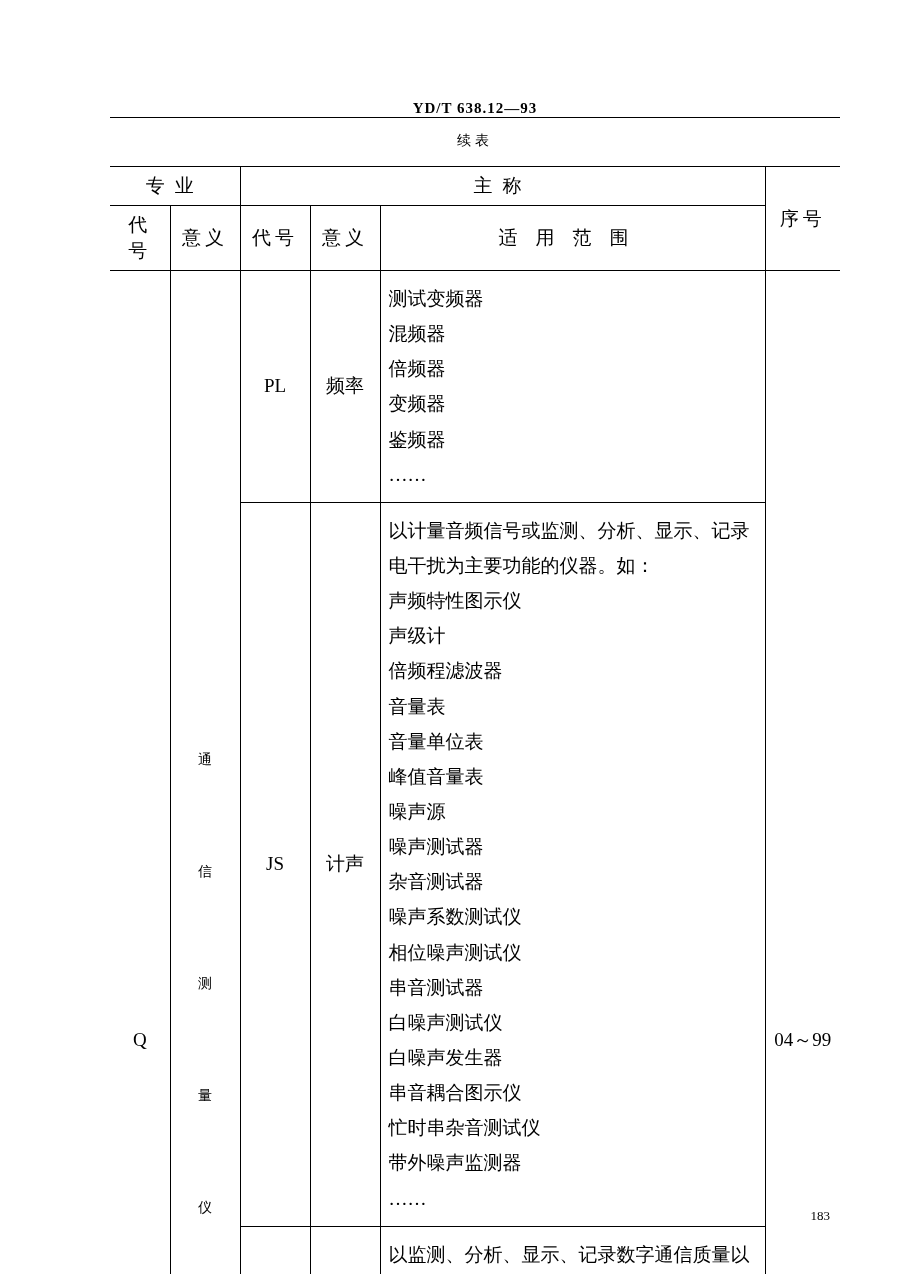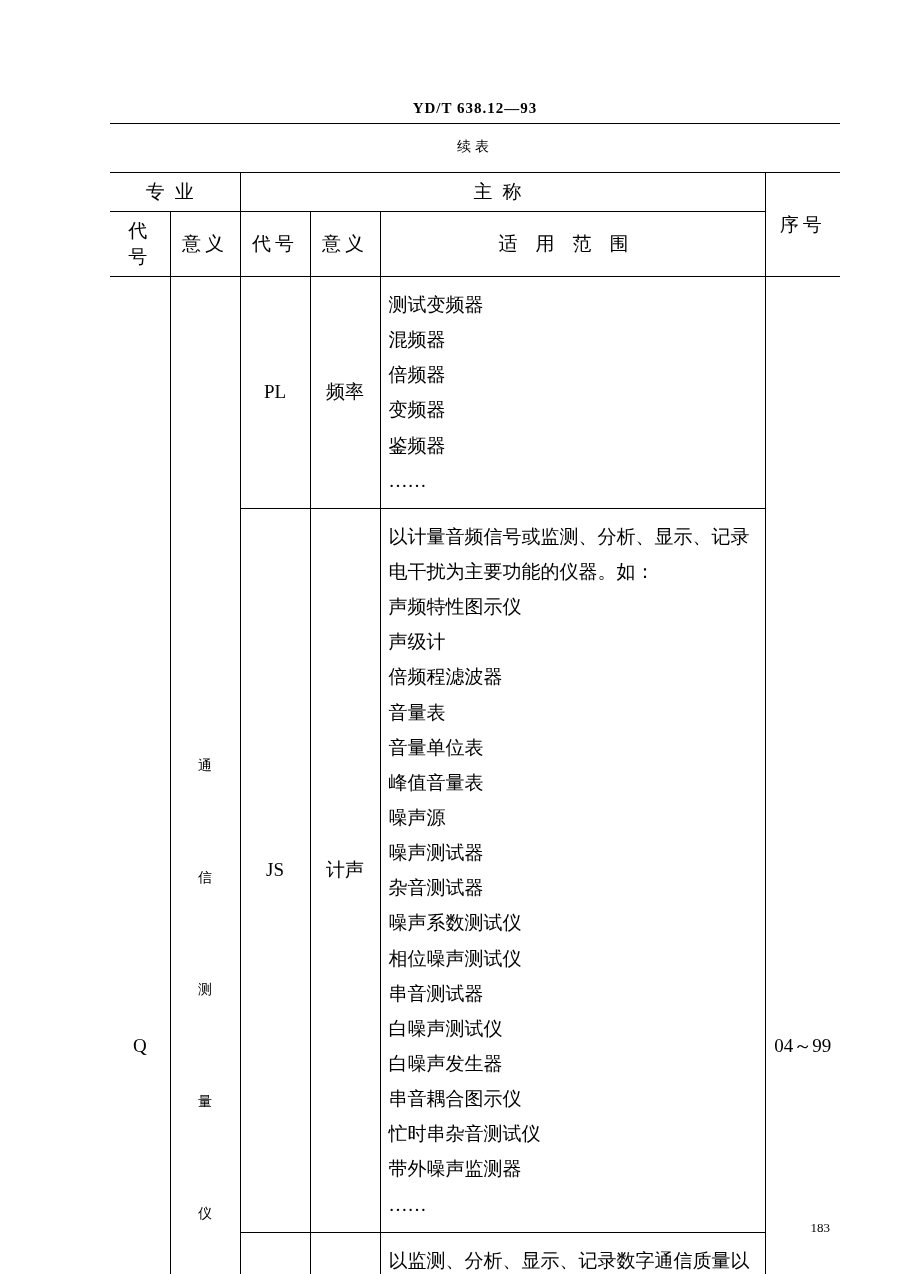--- a/index.html
+++ b/index.html
@@ -11,21 +11,21 @@
       width: 920px;
       height: 1274px;
       padding: 100px 80px 60px 110px;
       position: relative;
     }
     .doc-header {
       text-align: center;
       font-weight: bold;
       font-size: 15px;
       letter-spacing: 1px;
-      padding-bottom: 6px;
+      padding-bottom: 0;
       border-bottom: 1px solid #000;
       margin-bottom: 14px;
     }
     .continuation {
       text-align: center;
       font-size: 14px;
       margin-bottom: 16px;
       letter-spacing: 4px;
     }
     table {
@@ -56,21 +56,21 @@
       line-height: 1.85;
     }
     td.vertical-label {
       font-size: 14px;
       letter-spacing: 0;
       line-height: 4;
       padding: 20px 0;
     }
     .page-number {
       position: absolute;
-      bottom: 38px;
+      bottom: 50px;
       right: 90px;
       font-size: 13px;
     }
   </style>
 </head>
 <body>
 
 <div class="doc-header">YD/T 638.12—93</div>
 <div class="continuation">续表</div>
 

